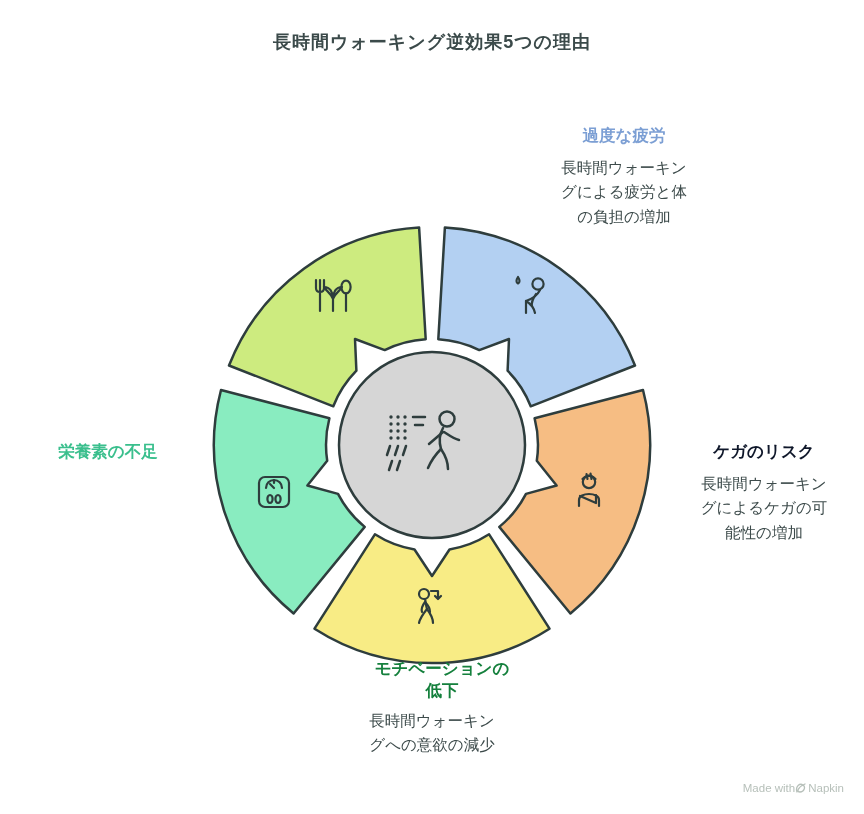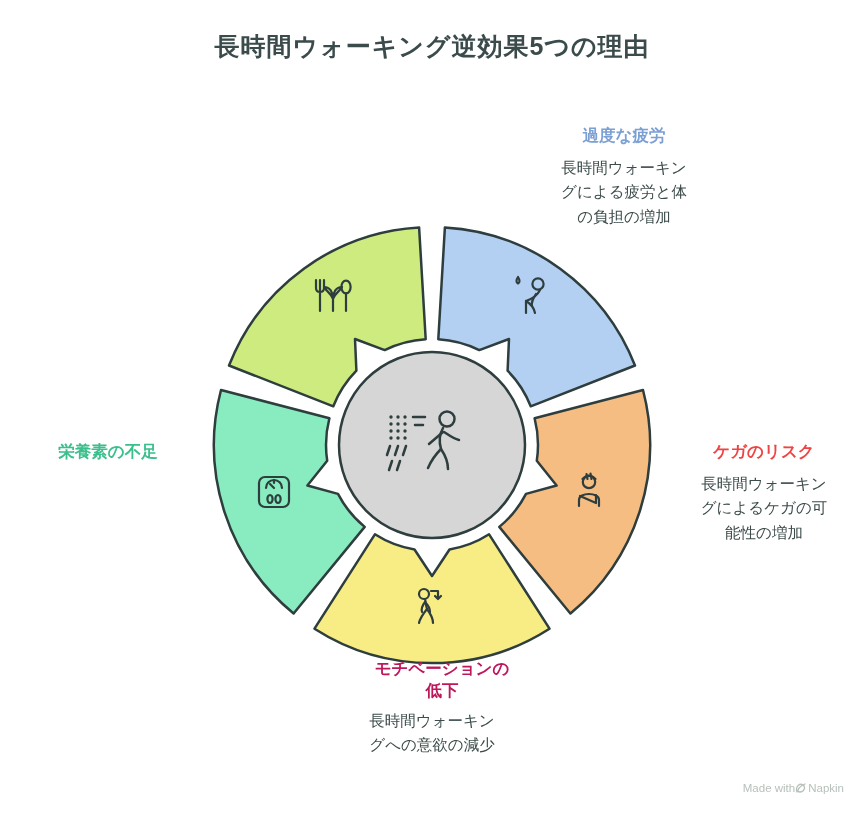--- a/index.html
+++ b/index.html
@@ -3,21 +3,21 @@
 <meta charset="utf-8">
 <style>
   :root { --outline:#2e3d3d; }
   html,body{margin:0;padding:0;background:#ffffff;}
   .stage{
     position:relative;width:864px;height:814px;background:#ffffff;overflow:hidden;
     font-family:"Liberation Sans","DejaVu Sans",sans-serif;color:#3d4b4b;
   }
   .title{
     position:absolute;top:30px;left:0;width:100%;text-align:center;
-    font-size:25px;font-weight:700;color:#3b4a4a;letter-spacing:1px;
+    font-size:18px;font-weight:700;color:#3b4a4a;letter-spacing:1px;
   }
   .diagram-svg{position:absolute;left:0;top:0;}
   .seg{stroke:var(--outline);stroke-width:2.5;stroke-linejoin:round;}
   .center-circle{stroke:var(--outline);stroke-width:2.5;}
   .icon{fill:none;stroke:var(--outline);stroke-width:2.2;stroke-linecap:round;stroke-linejoin:round;}
   .icon-bold{stroke-width:2.5;}
   .dots circle{fill:var(--outline);stroke:none;}
   .callout{position:absolute;text-align:center;}
   .callout h3{font-size:16.5px;font-weight:700;margin:0 0 9px;word-break:break-all;}
   .callout p{font-size:15.5px;line-height:1.58;margin:0 auto;width:132px;word-break:break-all;color:#3d4b4b;}
@@ -114,30 +114,30 @@
     </g>
   </svg>
 
 
   <div class="callout c-fatigue">
     <h3 style="color: rgb(124, 159, 212);">過度な疲労</h3>
     <p>長時間ウォーキングによる疲労と体の負担の増加</p>
   </div>
 
   <div class="callout c-injury">
-    <h3 style="color: #ef4444;">ケガのリスク</h3>
+    <h3 style="color: #0f172a;">ケガのリスク</h3>
     <p>長時間ウォーキングによるケガの可能性の増加</p>
   </div>
 
   <div class="callout c-fat">
     <h3 style="color: rgb(58, 191, 141);">栄養素の不足</h3>
   </div>
 
   <div class="callout c-motivation">
-    <h3 style="color: #be185d; margin-left: 28px;">モチベーションの低下</h3>
+    <h3 style="color: #15803d; margin-left: 28px;">モチベーションの低下</h3>
     <p>長時間ウォーキングへの意欲の減少</p>
   </div>
 
   <div class="watermark">
     <span>Made with</span>
     <svg width="13" height="12" viewBox="0 0 13 12">
       <path d="M2 10 C0 4 5 1 8 3 C11 5 9 10 5 10 C1 10 3 5 10 2" fill="none" stroke="#b7c0ba" stroke-width="1.3" stroke-linecap="round"></path>
     </svg>
     <span>Napkin</span>
   </div>

